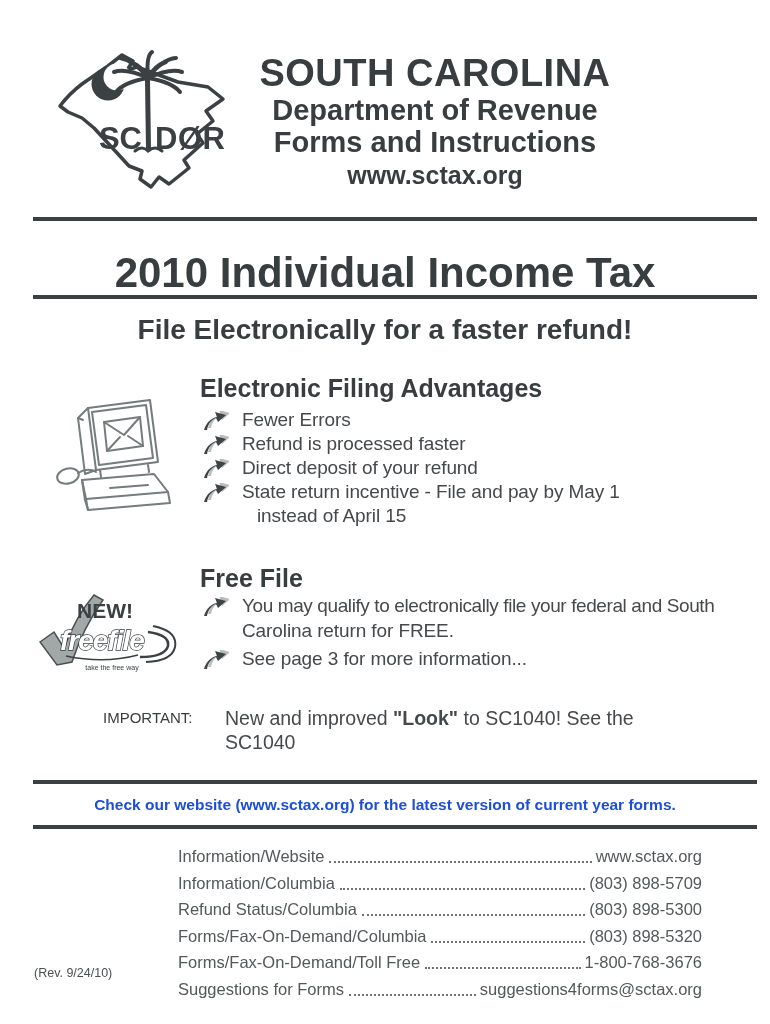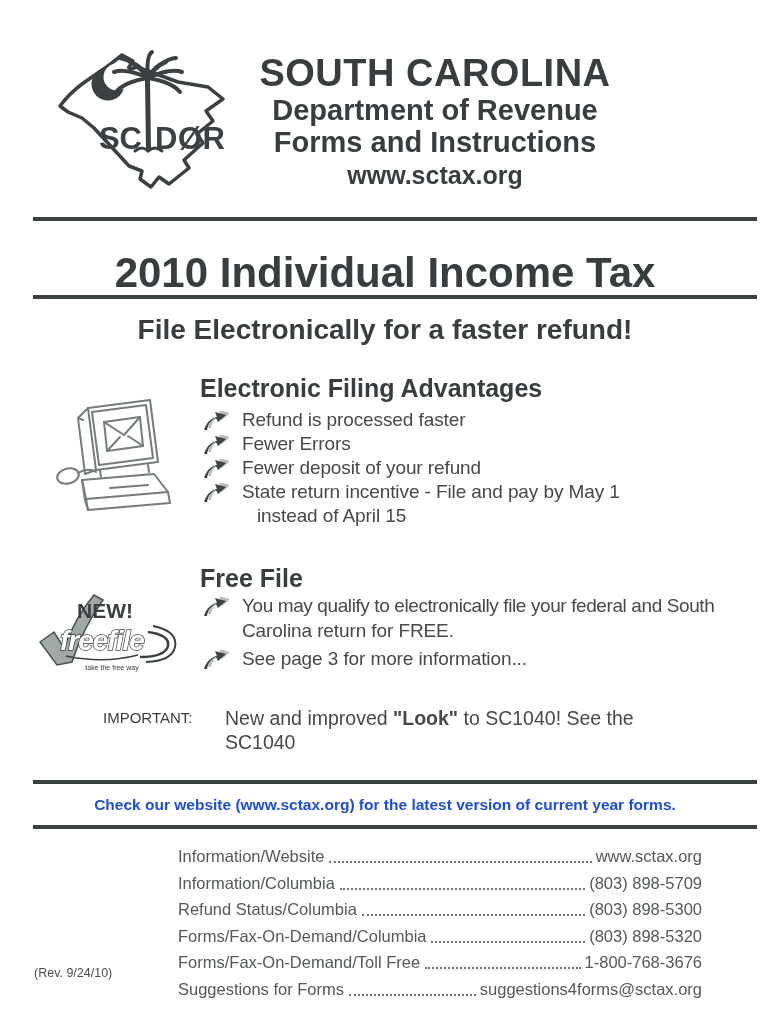--- a/index.html
+++ b/index.html
@@ -128,35 +128,35 @@
   </div>
 
   <div class="sec-heading" style="top:374px;">Electronic Filing Advantages</div>
 
   <div class="b-list" style="top:408px;">
     <div class="b-row">
       <svg class="bullet-icon" width="26" height="20" viewBox="0 0 26 20">
         <path d="M 1,19 C 3,12 8,7 14,6 L 12,1 L 23,4 L 15,11 L 13,7 C 9,8 5,13 4,19 Z" transform="translate(4,-2)" fill="#b7bcbc"></path>
         <path d="M 1,19 C 3,12 8,7 14,6 L 12,1 L 23,4 L 15,11 L 13,7 C 9,8 5,13 4,19 Z" fill="#3e4346"></path>
       </svg>
+      <div class="b-text">Fewer Errors</div>
+    </div>
+    <div class="b-row">
+      <svg class="bullet-icon" width="26" height="20" viewBox="0 0 26 20">
+        <path d="M 1,19 C 3,12 8,7 14,6 L 12,1 L 23,4 L 15,11 L 13,7 C 9,8 5,13 4,19 Z" transform="translate(4,-2)" fill="#b7bcbc"></path>
+        <path d="M 1,19 C 3,12 8,7 14,6 L 12,1 L 23,4 L 15,11 L 13,7 C 9,8 5,13 4,19 Z" fill="#3e4346"></path>
+      </svg>
       <div class="b-text">Refund is processed faster</div>
     </div>
     <div class="b-row">
       <svg class="bullet-icon" width="26" height="20" viewBox="0 0 26 20">
         <path d="M 1,19 C 3,12 8,7 14,6 L 12,1 L 23,4 L 15,11 L 13,7 C 9,8 5,13 4,19 Z" transform="translate(4,-2)" fill="#b7bcbc"></path>
         <path d="M 1,19 C 3,12 8,7 14,6 L 12,1 L 23,4 L 15,11 L 13,7 C 9,8 5,13 4,19 Z" fill="#3e4346"></path>
       </svg>
-      <div class="b-text">Fewer Errors</div>
-    </div>
-    <div class="b-row">
-      <svg class="bullet-icon" width="26" height="20" viewBox="0 0 26 20">
-        <path d="M 1,19 C 3,12 8,7 14,6 L 12,1 L 23,4 L 15,11 L 13,7 C 9,8 5,13 4,19 Z" transform="translate(4,-2)" fill="#b7bcbc"></path>
-        <path d="M 1,19 C 3,12 8,7 14,6 L 12,1 L 23,4 L 15,11 L 13,7 C 9,8 5,13 4,19 Z" fill="#3e4346"></path>
-      </svg>
-      <div class="b-text">Fewer deposit of your refund</div>
+      <div class="b-text">Direct deposit of your refund</div>
     </div>
     <div class="b-row">
       <svg class="bullet-icon" width="26" height="20" viewBox="0 0 26 20">
         <path d="M 1,19 C 3,12 8,7 14,6 L 12,1 L 23,4 L 15,11 L 13,7 C 9,8 5,13 4,19 Z" transform="translate(4,-2)" fill="#b7bcbc"></path>
         <path d="M 1,19 C 3,12 8,7 14,6 L 12,1 L 23,4 L 15,11 L 13,7 C 9,8 5,13 4,19 Z" fill="#3e4346"></path>
       </svg>
       <div class="b-text">State return incentive - File and pay by May 1</div>
     </div>
     <div class="b-text b-cont">instead of April 15</div>
   </div>

